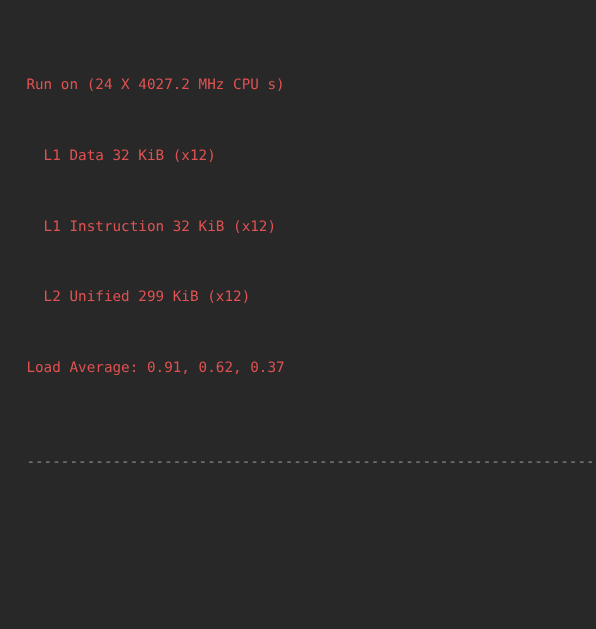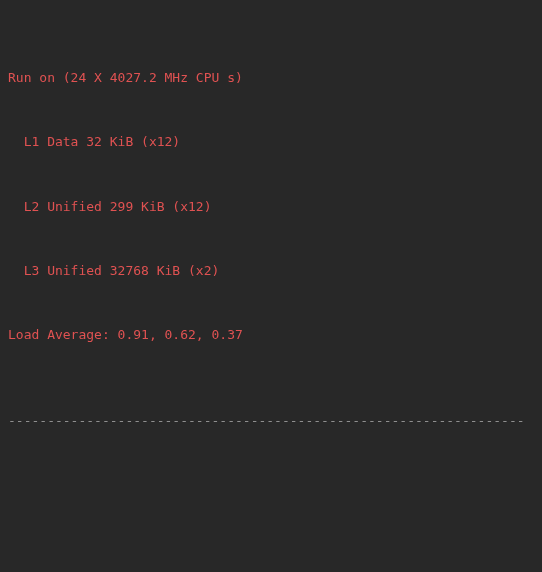--- a/index.html
+++ b/index.html
@@ -14,40 +14,40 @@
     overflow: hidden;
     font-family: "DejaVu Sans Mono", "Liberation Mono", monospace;
     font-size: 13px;
     line-height: 21.4px;
     -webkit-font-smoothing: none;
   }
   #terminal {
     width: 542px;
     height: 572px;
     box-sizing: border-box;
-    padding: 3px 8px 0 8px;
+    padding: 3px 8px 0 24px;
     background: #282828;
     white-space: pre;
   }
   .line {
     height: 21.4px;
     white-space: pre;
   }
   .sysinfo   { color: #e05252; }
   .rule      { color: #8f8f8f; letter-spacing: 0; }
 </style>
 </head>
 <body>
 
 <div id="terminal">
 
   <div class="line sysinfo">Run on (24 X 4027.2 MHz CPU s)</div>
   <div class="line sysinfo">  L1 Data 32 KiB (x12)</div>
+  <div class="line sysinfo">  L1 Instruction 32 KiB (x12)</div>
   <div class="line sysinfo">  L2 Unified 299 KiB (x12)</div>
-  <div class="line sysinfo">  L3 Unified 32768 KiB (x2)</div>
   <div class="line sysinfo">Load Average: 0.91, 0.62, 0.37</div>
 
   <div class="line rule">------------------------------------------------------------------</div>
 
   
 
   
 
   
 

